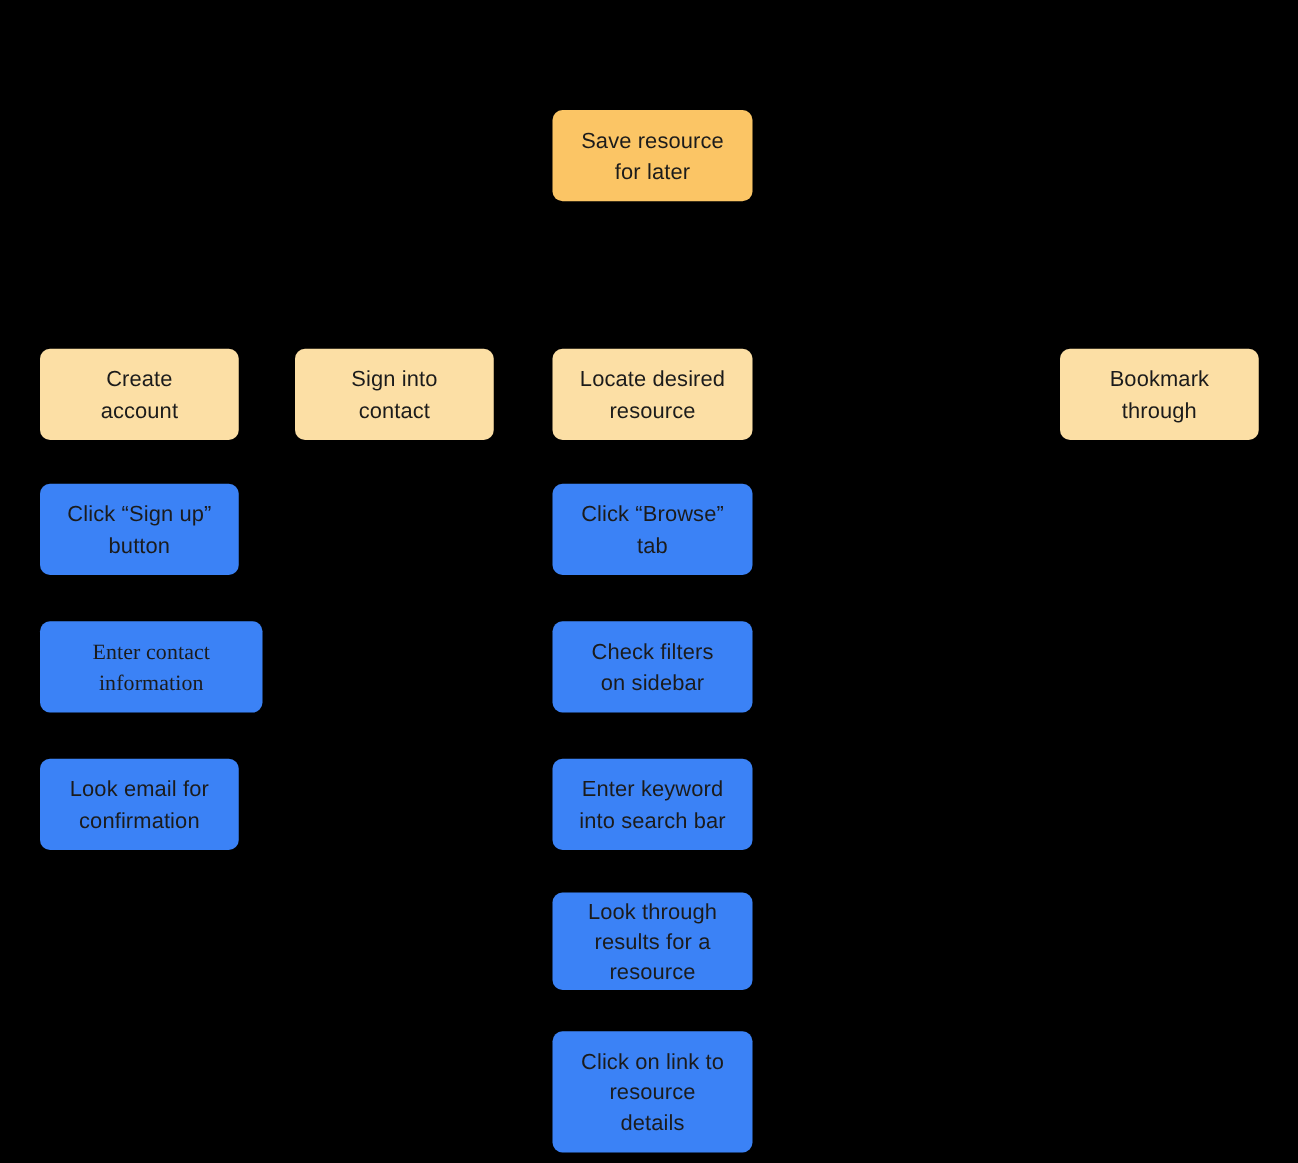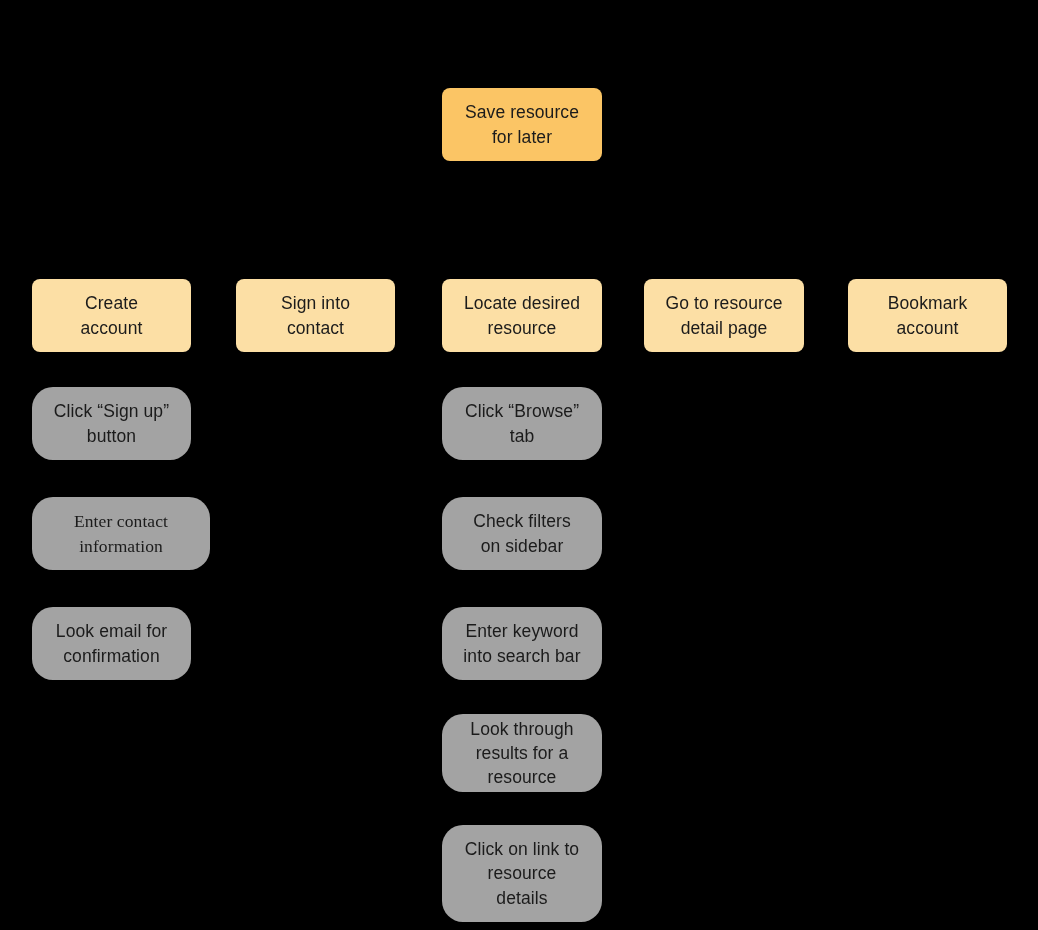--- a/index.html
+++ b/index.html
@@ -37,21 +37,21 @@
     line-height: 1.38;
     padding: 4px 20px;
     letter-spacing: 0.1px;
     word-break: break-word;
     user-select: none;
   }
 
   
   .tier-root  { background: #fbc565; }
   .tier-main  { background: #fcdfa5; }
-  .tier-sub   { background: #a3a3a3; border-radius: 21px; }
+  .tier-sub   { background: #3b82f6; }
 
   .node-label {
     display: block;
     width: 100%;
   }
 </style>
 </head>
 <body>
 
 <div id="canvas">
@@ -84,19 +84,16 @@
     </div>
     <div class="node tier-sub" style="left: 442px; top: 607px; width: 160px; height: 73px;">
       <span class="node-label">Enter keyword into search bar</span>
     </div>
     <div class="node tier-sub" style="left: 442px; top: 714px; width: 160px; height: 78px;">
       <span class="node-label">Look through results for a resource</span>
     </div>
     <div class="node tier-sub" style="left: 442px; top: 825px; width: 160px; height: 97px;">
       <span class="node-label">Click on link to resource details</span>
     </div>
-    <div class="node tier-main" style="left: 644px; top: 279px; width: 160px; height: 73px;">
-      <span class="node-label">Go to resource detail page</span>
-    </div>
     <div class="node tier-main" style="left: 848px; top: 279px; width: 159px; height: 73px;">
-      <span class="node-label">Bookmark account</span>
+      <span class="node-label">Bookmark through</span>
     </div>
   </div>
 
 </body></html>

